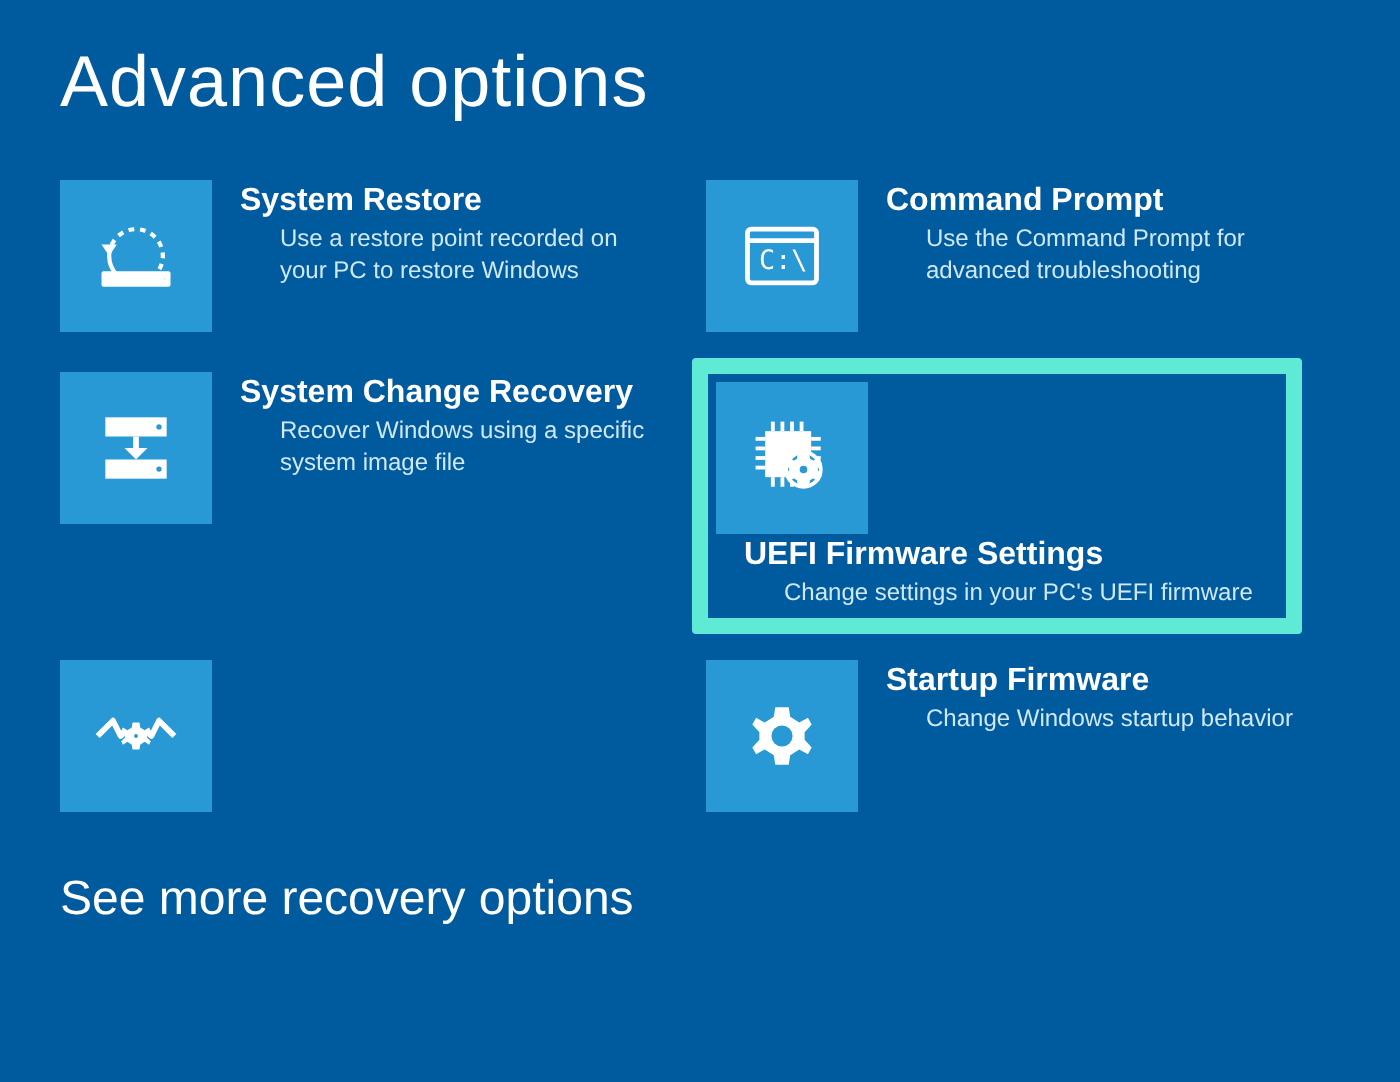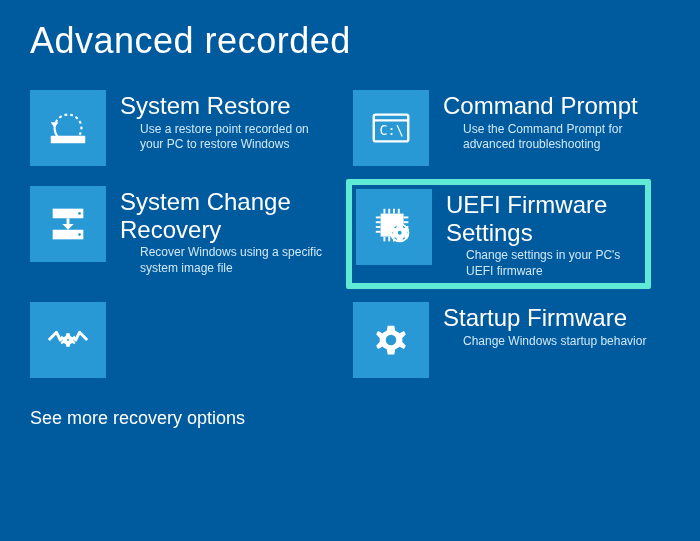--- a/index.html
+++ b/index.html
@@ -25,67 +25,68 @@
       flex-wrap: wrap;
       gap: 20px 18px;
     }
     .option {
       display: flex;
       width: 305px;
       align-items: flex-start;
       cursor: pointer;
     }
     .option.highlighted {
-      border: 6px solid #5eead4;
+      border: 8px solid #5eead4;
       padding: 4px;
       margin: -7px;
       border-radius: 2px;
+      flex-direction: column;
     }
     .tile {
       flex: 0 0 76px;
       width: 76px;
       height: 76px;
       background: #2899d5;
       display: flex;
       align-items: center;
       justify-content: center;
     }
     .tile svg {
       width: 46px;
       height: 46px;
     }
     .text {
       padding-left: 14px;
       padding-top: 2px;
       flex: 1;
     }
     .opt-title {
-      font-size: 24px;
-      font-weight: 400;
+      font-size: 16px;
+      font-weight: 700;
       line-height: 1.15;
       margin-bottom: 2px;
     }
     .opt-desc {
       font-size: 12px;
       color: #cfe8f6;
       line-height: 1.3;
       margin-left: 20px;
     }
     .more {
       margin-top: 30px;
-      font-size: 18px;
+      font-size: 24px;
       font-weight: 300;
       cursor: pointer;
     }
   </style>
 </head>
 <body>
 
 <div class="page">
-  <h1 class="title">Advanced recorded</h1>
+  <h1 class="title">Advanced options</h1>
 
   <div class="grid">
 
     <div class="option">
       <div class="tile">
         <svg viewBox="0 0 48 48" fill="none" stroke="#ffffff" stroke-width="2.2">
           <path d="M10 24a14 14 0 1 1 4.5 10.3" stroke-dasharray="3 3"></path>
           <path d="M10 24a14 14 0 0 0 14 14" stroke-dasharray="0"></path>
           <polygon points="10,24 14,18 6,18" fill="#ffffff" stroke="none"></polygon>
           <rect x="6" y="32" width="36" height="8" rx="1" fill="#ffffff" stroke="none"></rect>

